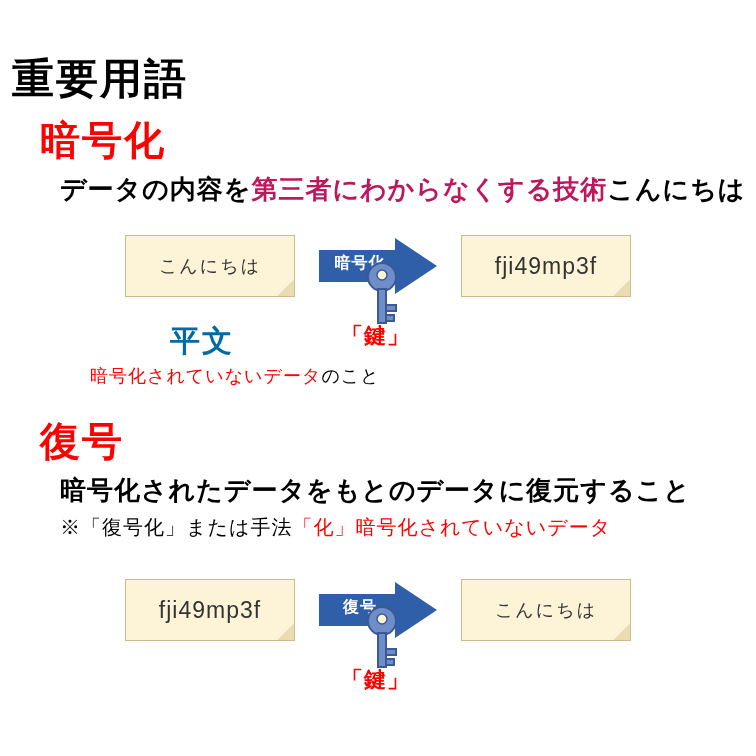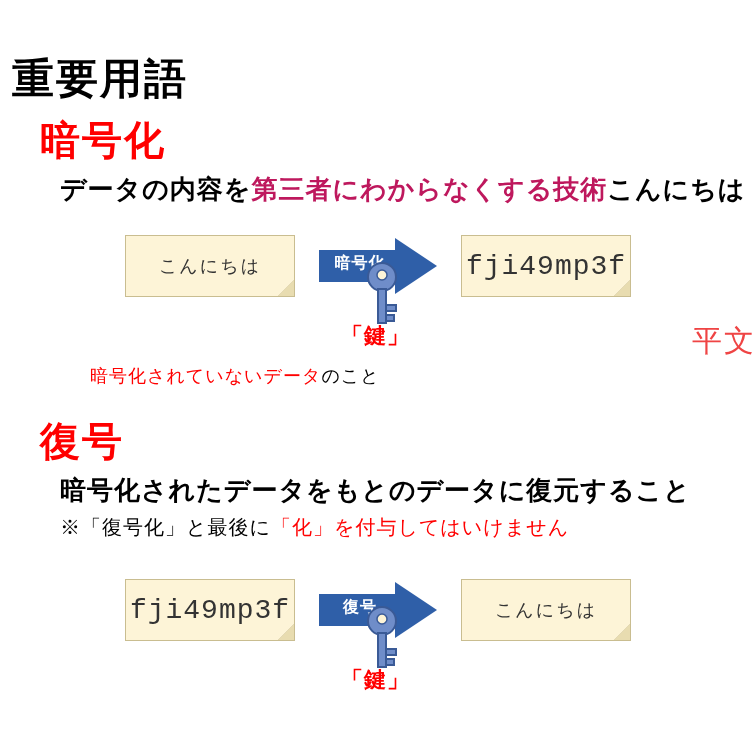--- a/index.html
+++ b/index.html
@@ -61,21 +61,21 @@
   .note-box::after {
     content: "";
     position: absolute;
     right: 0;
     bottom: 0;
     width: 16px;
     height: 16px;
     background: linear-gradient(135deg, #fdf4d7 0 48%, #c9bd90 50%, #e8dcb0 52% 100%);
     clip-path: polygon(0 100%, 100% 0, 100% 100%);
   }
-  .note-box.ascii { font-family: Liberation Mono, monospace; letter-spacing: 1px; font-size: 28px; }
+  .note-box.ascii { font-family: Liberation Sans, sans-serif; letter-spacing: 1px; font-size: 23px; }
   .arrow-wrap {
     position: relative;
     width: 130px;
     height: 90px;
     display: flex;
     align-items: center;
     justify-content: center;
   }
   .arrow {
     position: relative;
@@ -121,27 +121,26 @@
     position: absolute;
     left: 28px;
     top: 100px;
     color: #ff0000;
     font-size: 22px;
     font-weight: 700;
     letter-spacing: 1px;
     white-space: nowrap;
   }
   .plaintext-label {
-    color: #ef4444;
+    color: #0369a1;
     font-size: 30px;
-    font-weight: 400;
+    font-weight: 700;
     margin-left: 170px;
     margin-top: 10px;
     letter-spacing: 2px;
-    text-align: right;
   }
   .plaintext-sub {
     font-size: 18px;
     margin-left: 90px;
     margin-top: 2px;
     letter-spacing: 1px;
     font-family: Liberation Serif, serif;
   }
   .plaintext-sub .red { color: #ff0000; }
   .caution {
@@ -185,21 +184,21 @@
 </div>
 
 <div class="plaintext-label">平文</div>
 <div class="plaintext-sub">
   <span class="red">暗号化されていないデータ</span><span>のこと</span>
 </div>
 
 <div class="section-heading section2-heading">復号</div>
 <div class="definition">暗号化されたデータをもとのデータに復元すること</div>
 <div class="caution">
-  <span>※「復号化」と最後に</span><span class="red">「化」を付与してはいけません</span>
+  <span>※「復号化」または手法</span><span class="red">「化」暗号化されていないデータ</span>
 </div>
 
 <div class="diagram-row bottom-row">
   <div class="note-box ascii">fji49mp3f</div>
   <div class="arrow-wrap">
     <div class="arrow">
       <div class="arrow-body"></div>
       <div class="arrow-head"></div>
       <div class="arrow-label">復号</div>
     </div>

